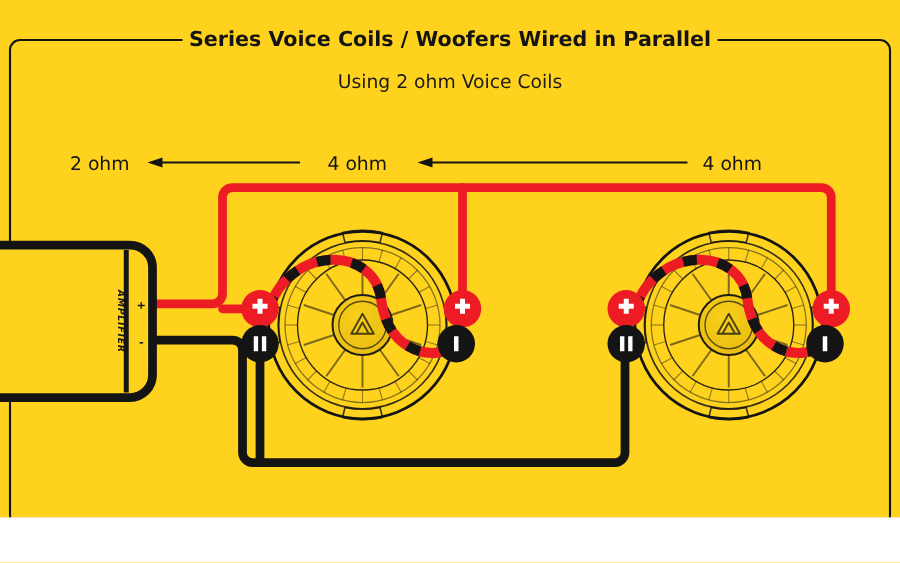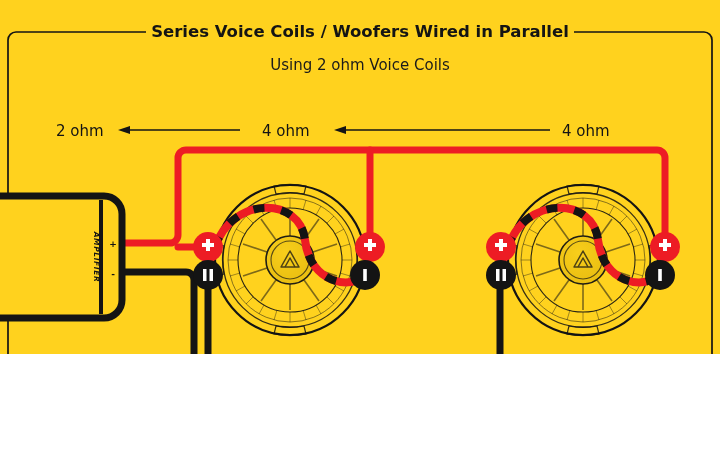--- a/index.html
+++ b/index.html
@@ -3,21 +3,21 @@
 <meta charset="utf-8">
 <style>
   html, body {
     margin: 0;
     padding: 0;
     background: #ffffff;
   }
   #stage {
     position: relative;
     width: 720px;
-    height: 354px;
+    height: 414px;
     background: #c4b5fd;
     overflow: hidden;
     font-family: "DejaVu Sans", "Liberation Sans", sans-serif;
   }
   #stage svg {
     position: absolute;
     inset: 0;
     display: block;
   }
   .ttl {

